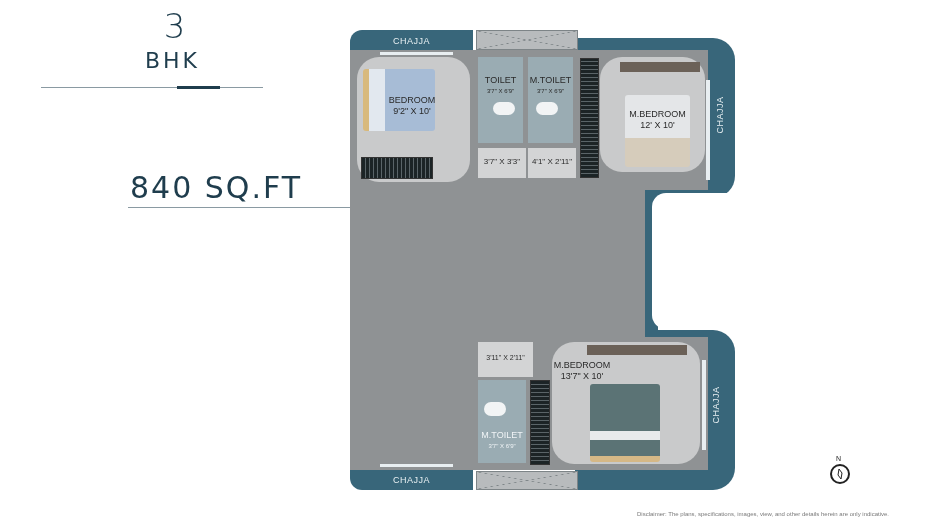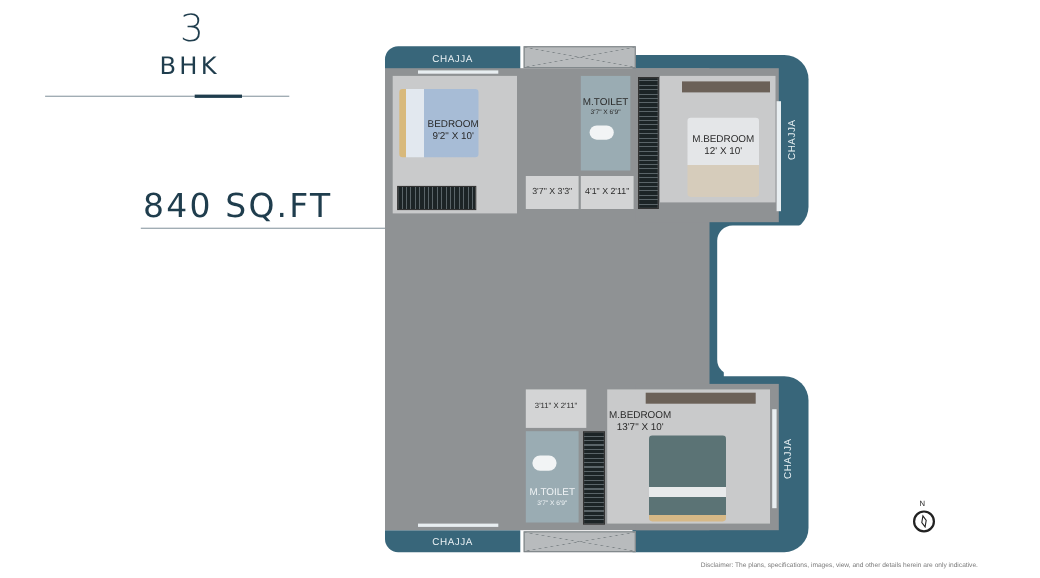--- a/index.html
+++ b/index.html
@@ -7,21 +7,21 @@
   .abs{position:absolute;}
   .title-num{left:0;width:350px;top:6px;text-align:center;font-size:34px;color:#1f3d4d;font-family:"DejaVu Sans",sans-serif;font-weight:300;letter-spacing:1px;}
   .title-bhk{left:0;width:345px;top:48px;text-align:center;font-size:22px;color:#1f3d4d;font-family:"DejaVu Sans",sans-serif;letter-spacing:3px;}
   .rule1{left:41px;top:87px;width:222px;height:1px;background:#8a9aa2;}
   .rule1-accent{left:177px;top:86px;width:43px;height:3px;background:#1f3d4d;}
   .area{left:130px;top:170px;font-size:30px;color:#1f3d4d;font-family:"DejaVu Sans",sans-serif;letter-spacing:2px;}
   .rule2{left:128px;top:207px;width:222px;height:1px;background:#8a9aa2;}
 
   .teal{background:#38667a;}
   .wall{background:#8f9294;}
-  .floor{background:#c9cacb;}
+  .floor{background:#c9cacb;border-radius:22px;}
   .floor-l{background:#d3d4d5;}
   .bath{background:#9aacb3;}
   .chajja-lbl{color:#e8f0f3;font-size:9px;letter-spacing:0.5px;text-align:center;}
   .room-lbl{color:#2a2a2a;font-size:9px;text-align:center;line-height:11px;}
   .room-lbl-w{color:#f0f4f6;font-size:9px;text-align:center;line-height:11px;}
   .small{font-size:6px;}
   .wardrobe{background:repeating-linear-gradient(0deg,#1c2426 0 3px,#5a6468 3px 4px);border:1px solid #333;}
   .wardrobe-h{background:repeating-linear-gradient(90deg,#1c2426 0 3px,#5a6468 3px 4px);border:1px solid #333;}
   .glass{background:#e8eef1;}
   .cross{background:linear-gradient(to top right,transparent 49%,#7d8487 50%,transparent 51%),linear-gradient(to bottom right,transparent 49%,#7d8487 50%,transparent 51%),#b8bbbd;border:1px solid #7d8487;}
@@ -30,21 +30,21 @@
 </head>
 <body>
 
 <div class="abs title-num">3</div>
 <div class="abs title-bhk">BHK</div>
 <div class="abs rule1"></div>
 <div class="abs rule1-accent"></div>
 <div class="abs area">840 SQ.FT</div>
 <div class="abs rule2"></div>
 
-<div class="abs" style="left:0;top:12px;width:945px;height:377px;">
+<div class="abs" style="left:0;top:0;width:945px;height:377px;">
 
   <div class="abs teal" style="left:575px;top:38px;width:160px;height:160px;border-radius:0 22px 22px 0;"></div>
 
   <div class="abs teal" style="left:575px;top:330px;width:160px;height:160px;border-radius:0 22px 22px 0;"></div>
 
   <div class="abs teal" style="left:640px;top:180px;width:18px;height:160px;"></div>
   <div class="abs" style="left:652px;top:193px;width:95px;height:136px;background:#fff;border-radius:14px 0 0 14px;"></div>
 
   <div class="abs teal" style="left:350px;top:30px;width:123px;height:22px;border-radius:12px 0 0 0;">
     <div class="chajja-lbl" style="line-height:22px;">CHAJJA</div>
@@ -63,20 +63,27 @@
 
   <div class="abs floor" style="left:357px;top:57px;width:113px;height:125px;">
     <div class="abs" style="left:6px;top:12px;width:72px;height:62px;background:linear-gradient(90deg,#d8b97c 0 6px,#e2e8ef 6px 22px,#a7bcd6 22px);border-radius:3px;"></div>
     <div class="abs wardrobe-h" style="left:4px;top:100px;width:70px;height:20px;"></div>
     <div class="abs room-lbl" style="left:20px;top:38px;width:70px;">
       <div>BEDROOM</div>
       <div>9'2" X 10'</div>
     </div>
   </div>
 
+  <div class="abs bath" style="left:478px;top:57px;width:45px;height:86px;">
+    <div class="abs room-lbl" style="left:0;top:18px;width:45px;">
+      <div>TOILET</div>
+      <div class="small">3'7" X 6'9"</div>
+    </div>
+    <div class="abs" style="left:15px;top:45px;width:22px;height:13px;background:#f2f4f5;border-radius:7px;"></div>
+  </div>
   <div class="abs bath" style="left:528px;top:57px;width:45px;height:86px;">
     <div class="abs room-lbl" style="left:0;top:18px;width:45px;">
       <div>M.TOILET</div>
       <div class="small">3'7" X 6'9"</div>
     </div>
     <div class="abs" style="left:8px;top:45px;width:22px;height:13px;background:#f2f4f5;border-radius:7px;"></div>
   </div>
   <div class="abs wardrobe" style="left:580px;top:58px;width:17px;height:118px;"></div>
 
   <div class="abs floor-l" style="left:478px;top:148px;width:48px;height:30px;">

